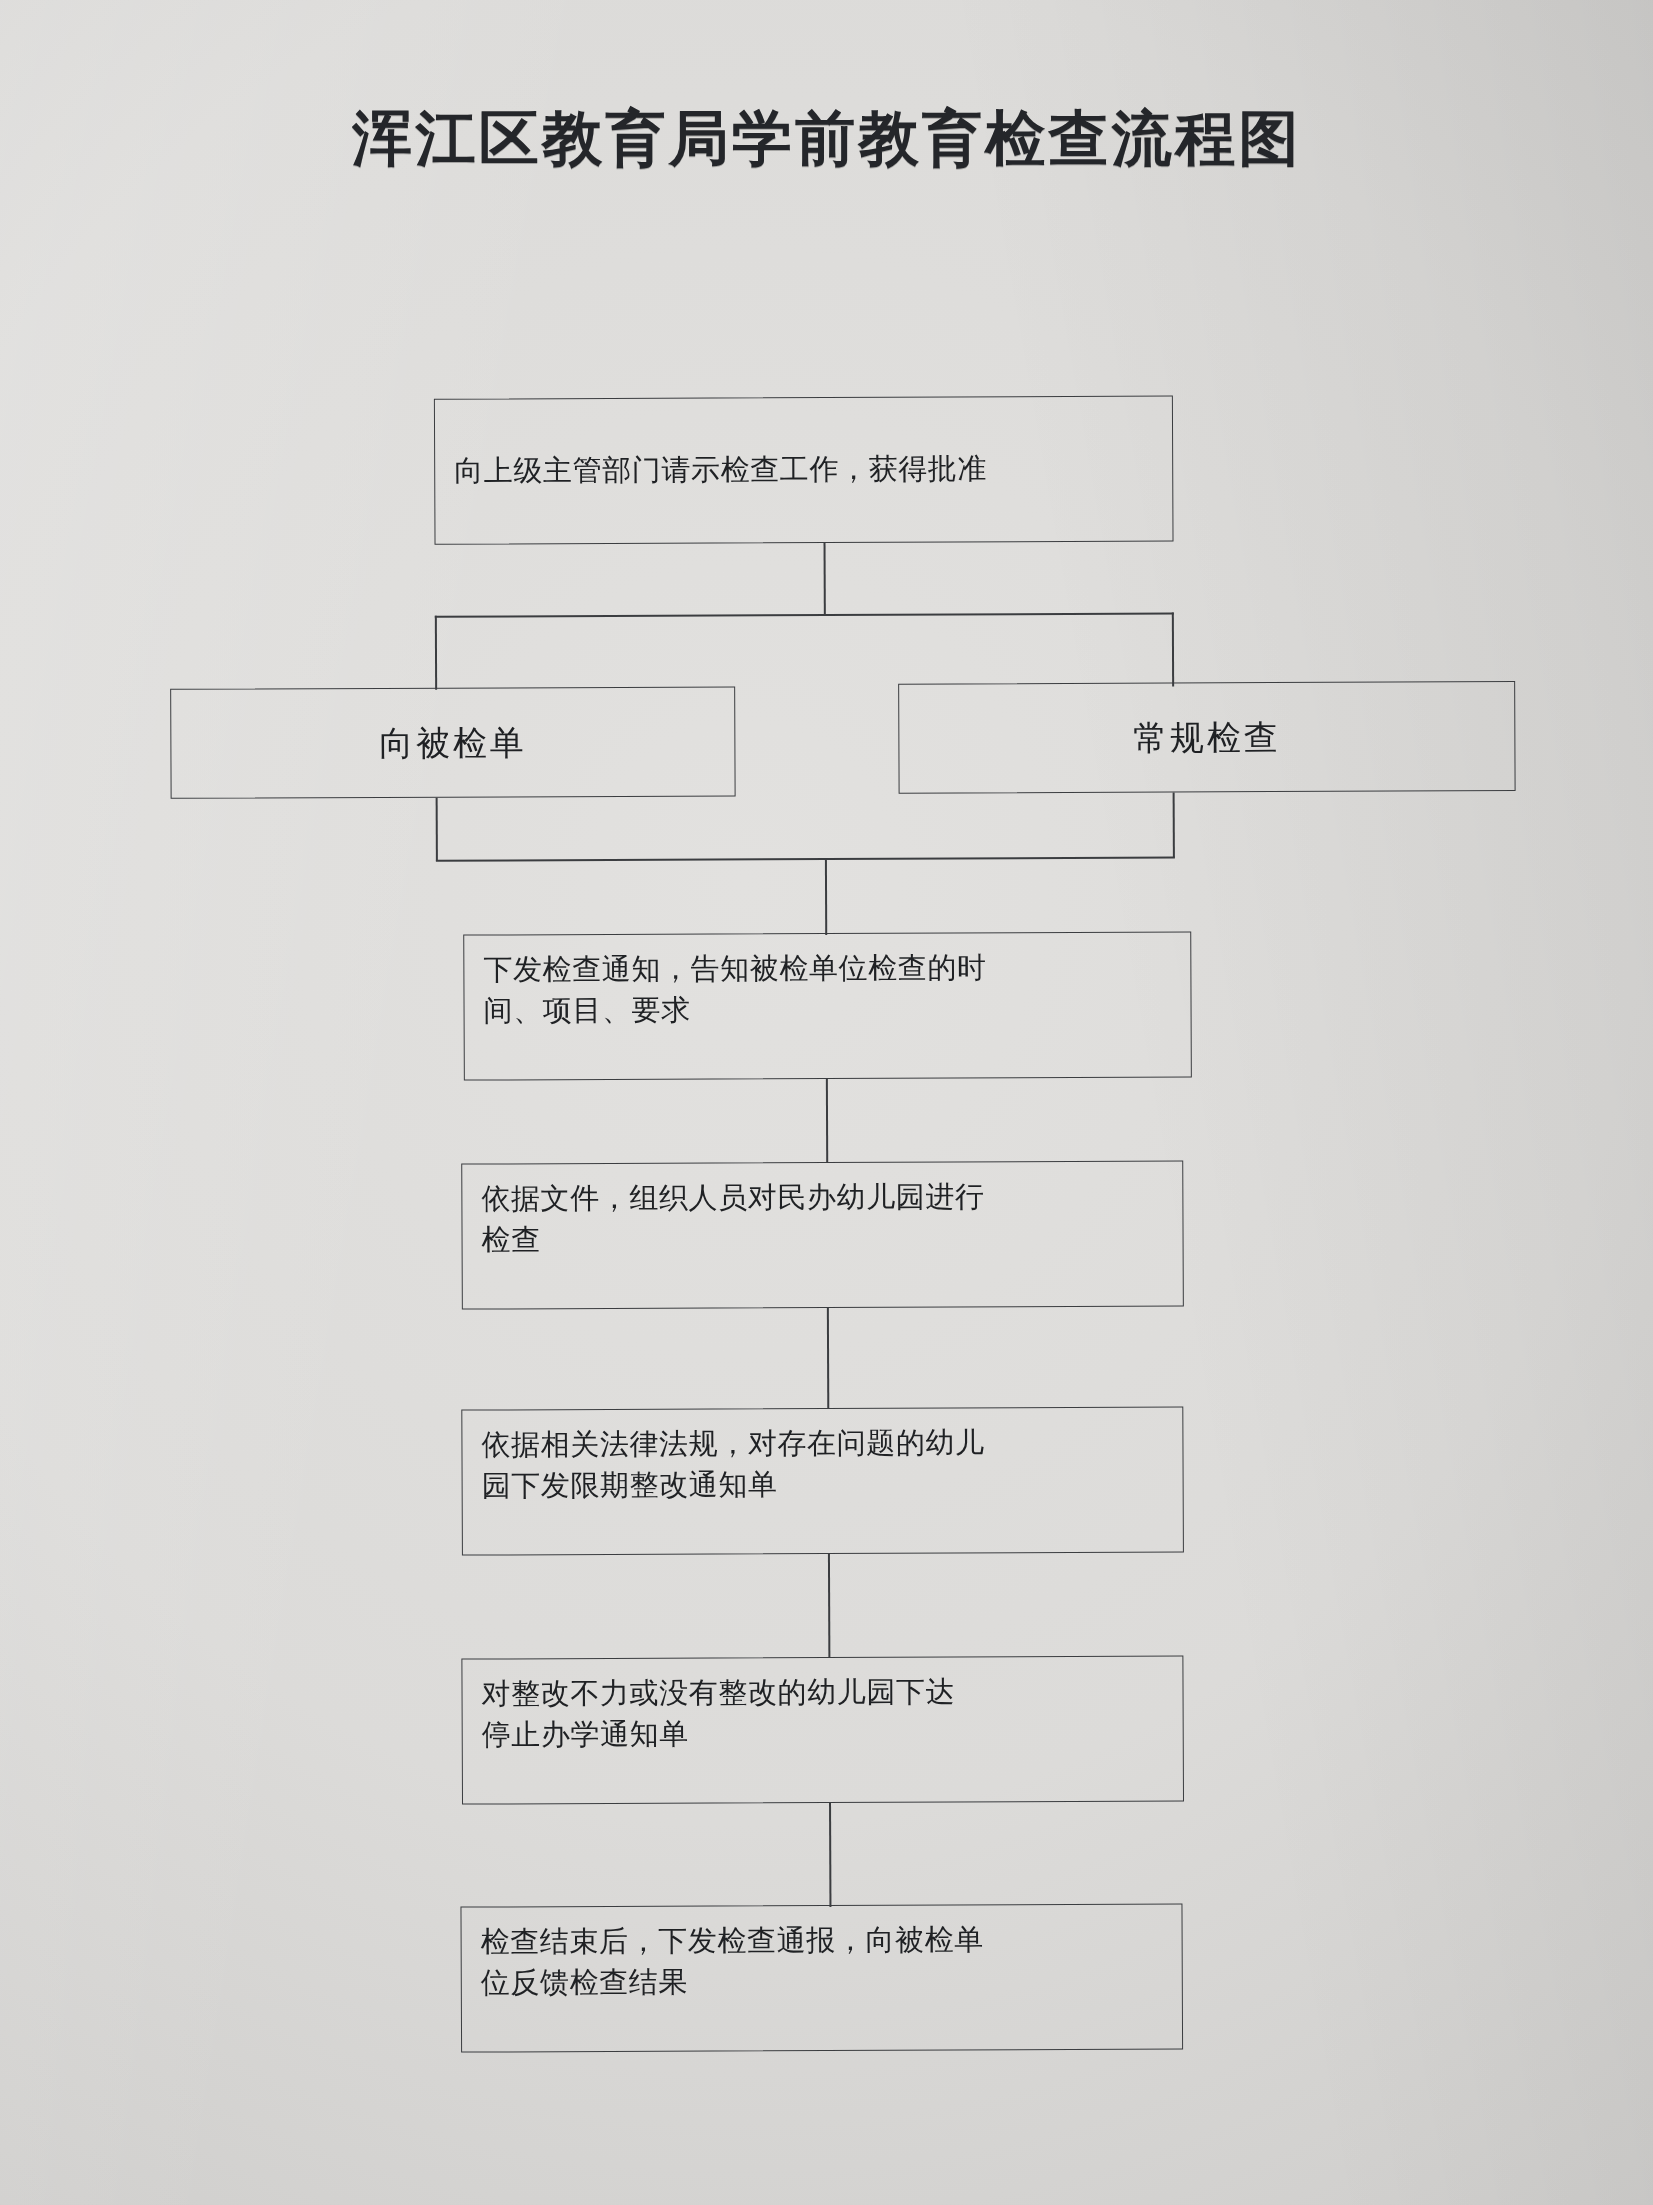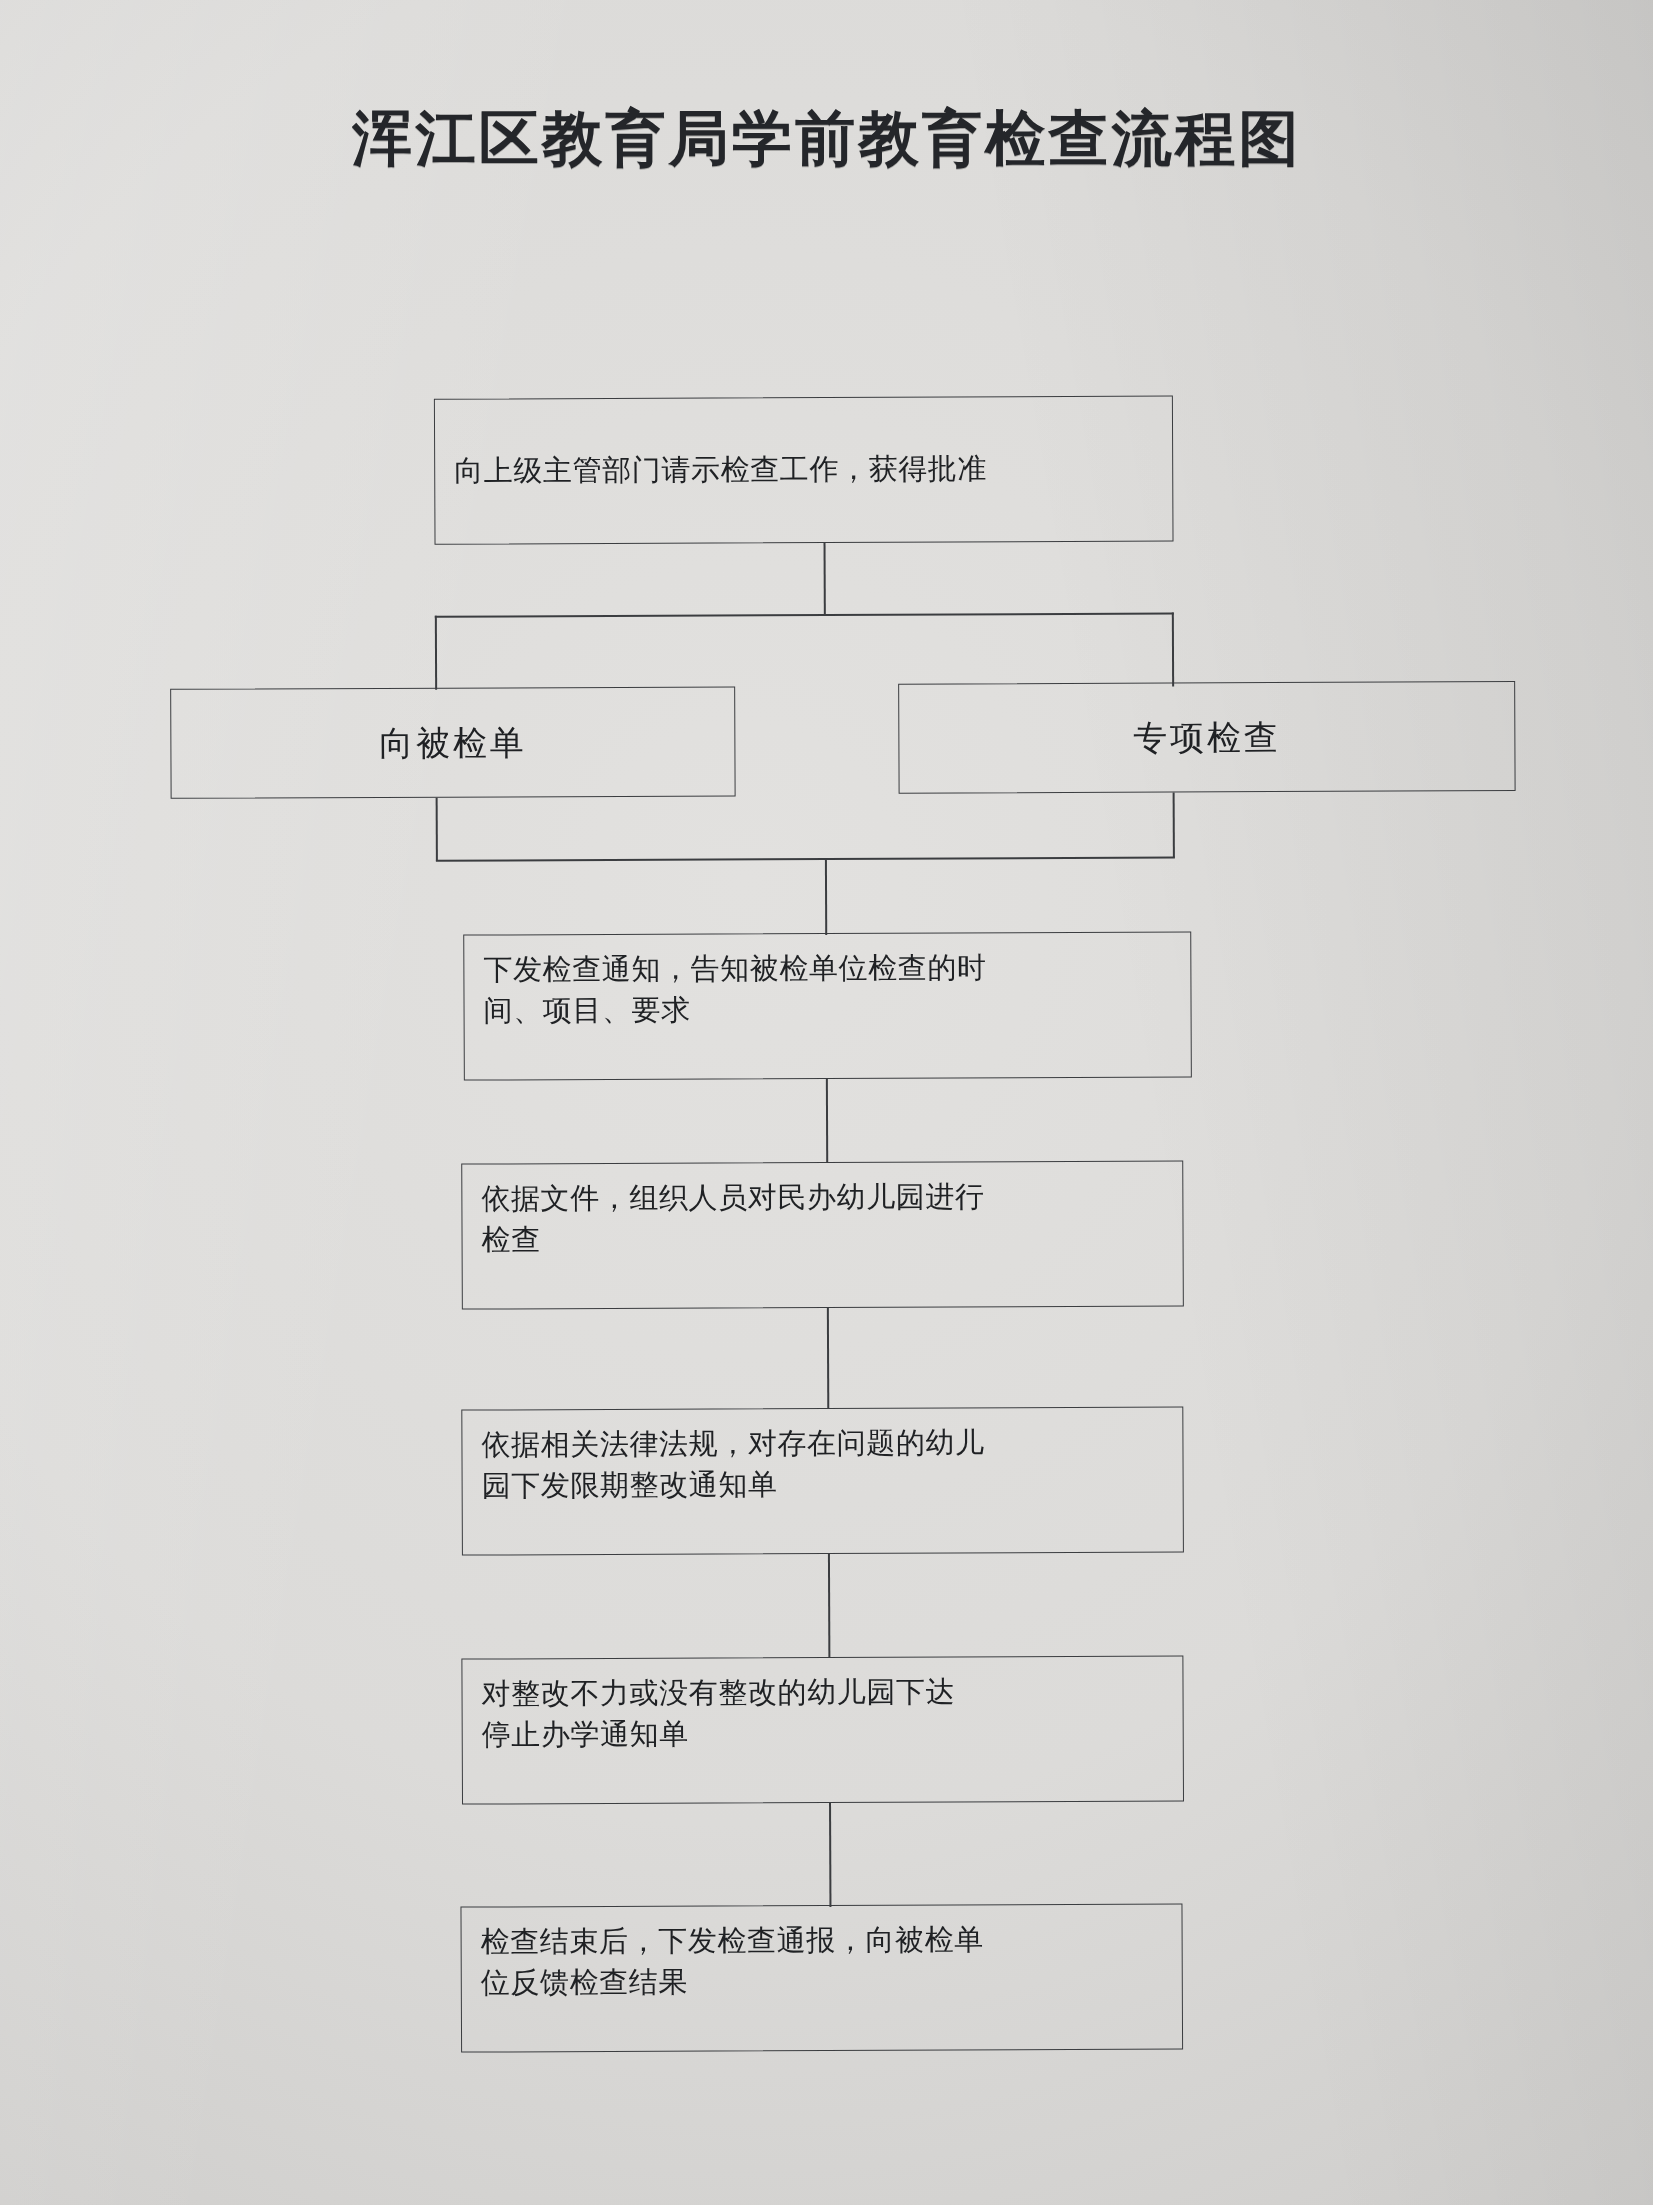--- a/index.html
+++ b/index.html
@@ -109,21 +109,21 @@
 
     <div class="line v" style="left:436px; top:614px; height:74px;"></div>
 
     <div class="line v" style="left:1173px; top:614px; height:74px;"></div>
 
     <div class="node center-label" style="left:171px; top:686px; width:565px; height:110px;">
       <span class="txt">向被检单</span>
     </div>
 
     <div class="node center-label" style="left:899px; top:684px; width:617px; height:110px;">
-      <span class="txt">专项检查</span>
+      <span class="txt">常规检查</span>
     </div>
 
     <div class="line v" style="left:436px; top:796px; height:63px;"></div>
     <div class="line v" style="left:1173px; top:794px; height:65px;"></div>
     <div class="line h" style="left:436px; top:858px; width:739px;"></div>
     <div class="line v" style="left:825px; top:858px; height:77px;"></div>
 
     <div class="node" style="left:463px; top:933px; width:728px; height:146px;">
       <span class="txt">下发检查通知，告知被检单位检查的时
 间、项目、要求</span>

